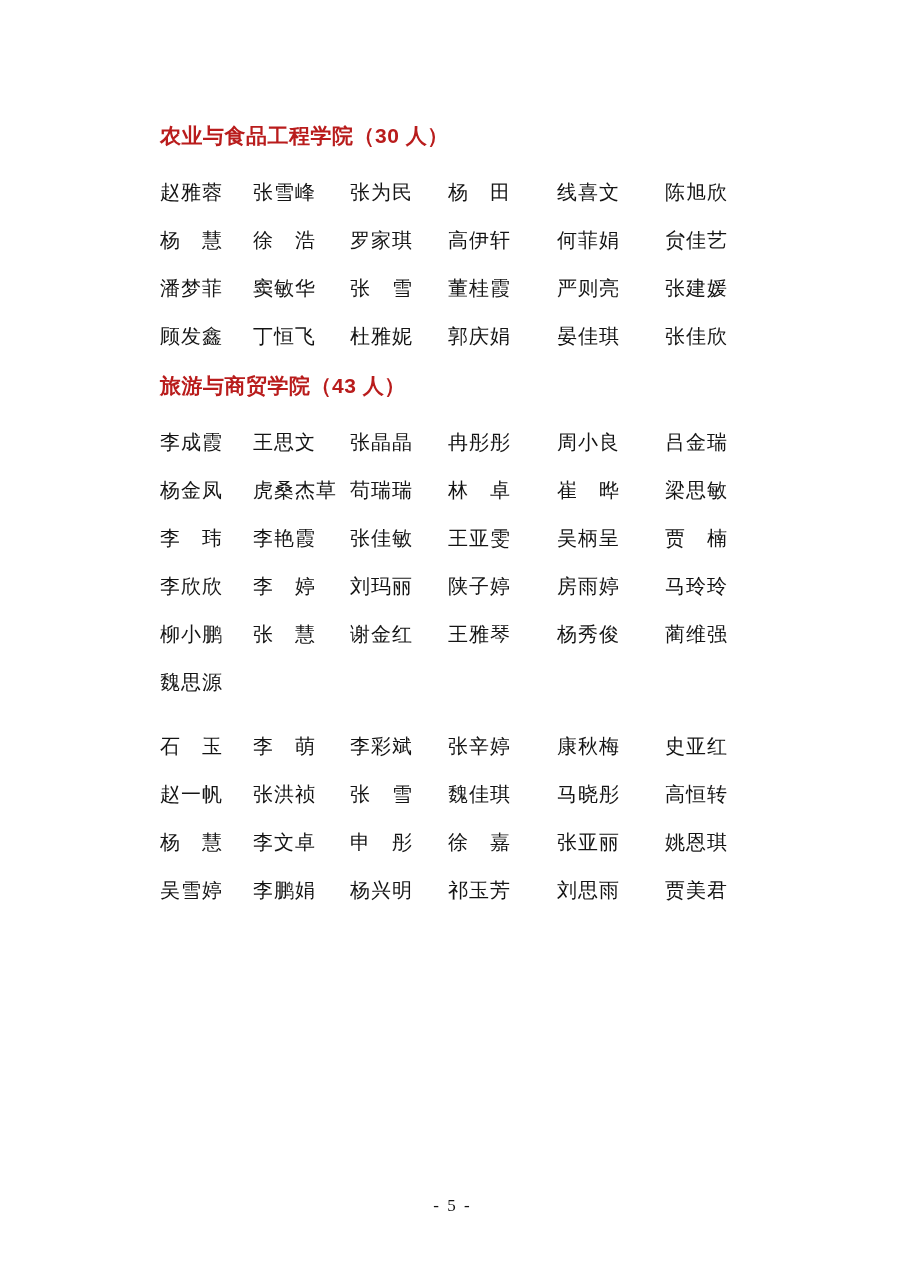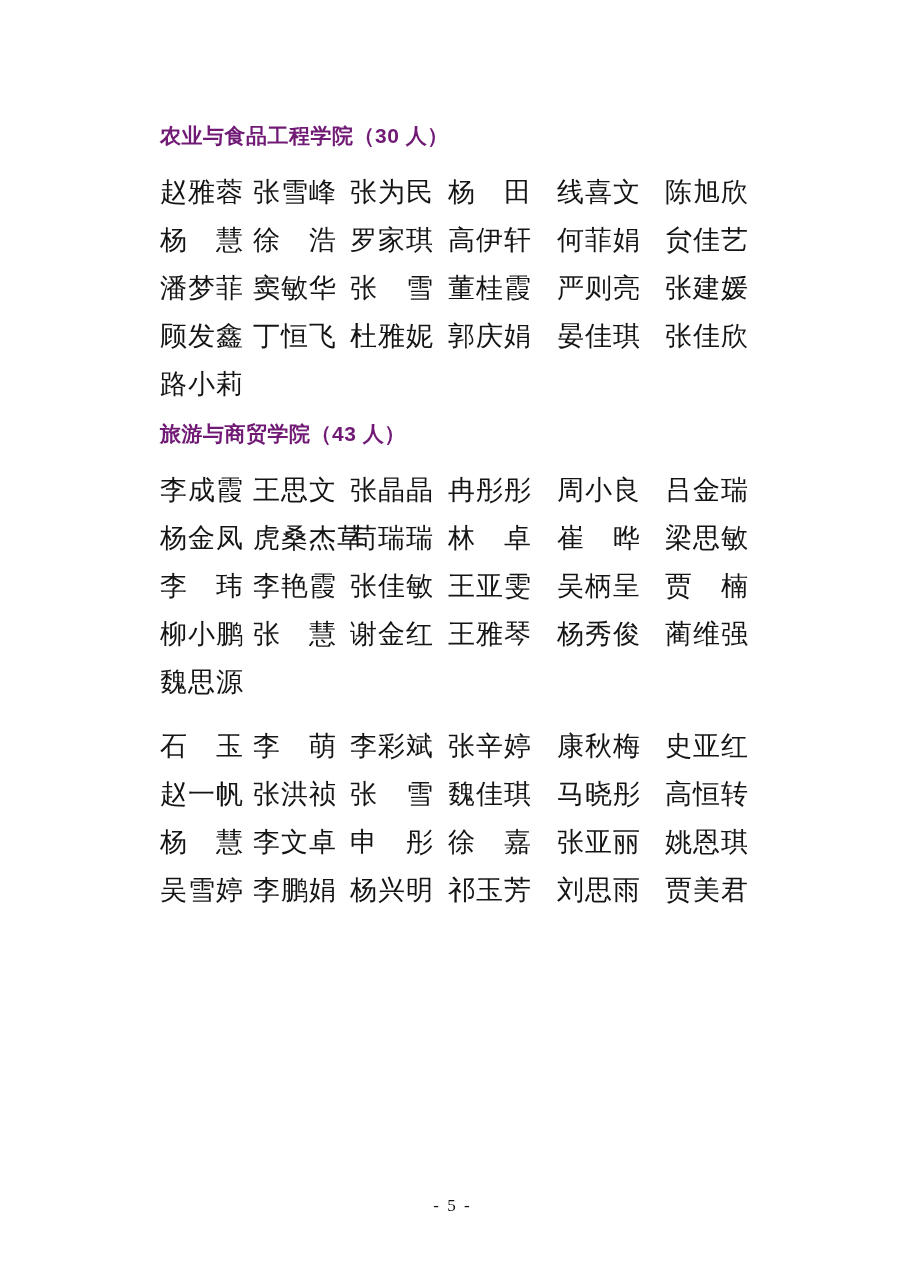--- a/index.html
+++ b/index.html
@@ -16,30 +16,30 @@
     left:160px; top:120px;
     width:592px;
   }
   .section-heading {
     margin:10px 0 0 0;
     font-family:"Liberation Sans","DejaVu Sans",sans-serif;
     font-size:21px;
     font-weight:bold;
     line-height:32px;
     letter-spacing:0.5px;
-    color:#701a75;
+    color:#b91c1c;
   }
   .section:first-child .section-heading { margin-top:0; }
   .rows { margin-top:16px; }
   .name-row {
     display:grid;
     grid-template-columns:93px 97px 98px 109px 108px 1fr;
     height:48px;
     align-items:center;
-    font-size:27px;
+    font-size:20px;
     letter-spacing:1px;
   }
   .name-cell { white-space:pre; }
   .name-cell.wide { grid-column:span 2; }
   .page-number {
     position:absolute;
     left:0; right:0; bottom:64px;
     text-align:center;
     font-size:17px;
     letter-spacing:2px;
@@ -80,23 +80,20 @@
             <span class="name-cell">张建媛</span>
           </div>
           <div class="name-row">
             <span class="name-cell">顾发鑫</span>
             <span class="name-cell">丁恒飞</span>
             <span class="name-cell">杜雅妮</span>
             <span class="name-cell">郭庆娟</span>
             <span class="name-cell">晏佳琪</span>
             <span class="name-cell">张佳欣</span>
           </div>
-          <div class="name-row">
-            <span class="name-cell">路小莉</span>
-          </div>
         </div>
     </div>
 
     <div class="section">
       <h2 class="section-heading">旅游与商贸学院（43 人）</h2>
       <div class="rows">
           <div class="name-row">
             <span class="name-cell">李成霞</span>
             <span class="name-cell">王思文</span>
             <span class="name-cell">张晶晶</span>
@@ -112,20 +109,28 @@
             <span class="name-cell">崔　晔</span>
             <span class="name-cell">梁思敏</span>
           </div>
           <div class="name-row">
             <span class="name-cell">李　玮</span>
             <span class="name-cell">李艳霞</span>
             <span class="name-cell">张佳敏</span>
             <span class="name-cell">王亚雯</span>
             <span class="name-cell">吴柄呈</span>
             <span class="name-cell">贾　楠</span>
+          </div>
+          <div class="name-row">
+            <span class="name-cell">李欣欣</span>
+            <span class="name-cell">李　婷</span>
+            <span class="name-cell">刘玛丽</span>
+            <span class="name-cell">陕子婷</span>
+            <span class="name-cell">房雨婷</span>
+            <span class="name-cell">马玲玲</span>
           </div>
           <div class="name-row">
             <span class="name-cell">柳小鹏</span>
             <span class="name-cell">张　慧</span>
             <span class="name-cell">谢金红</span>
             <span class="name-cell">王雅琴</span>
             <span class="name-cell">杨秀俊</span>
             <span class="name-cell">蔺维强</span>
           </div>
           <div class="name-row">

